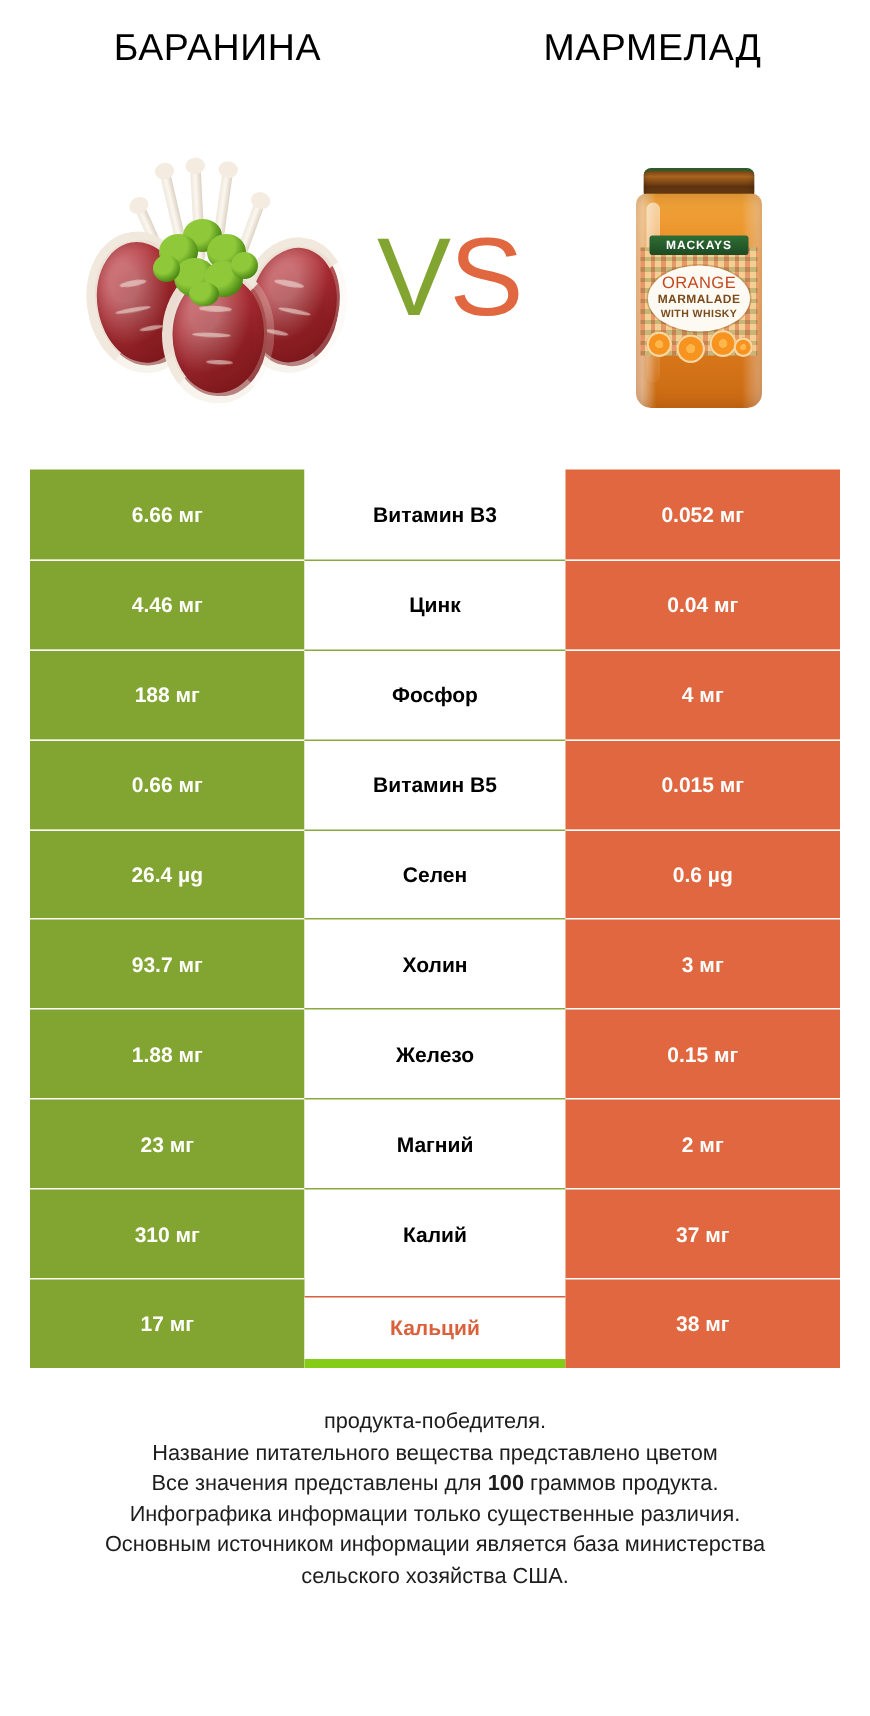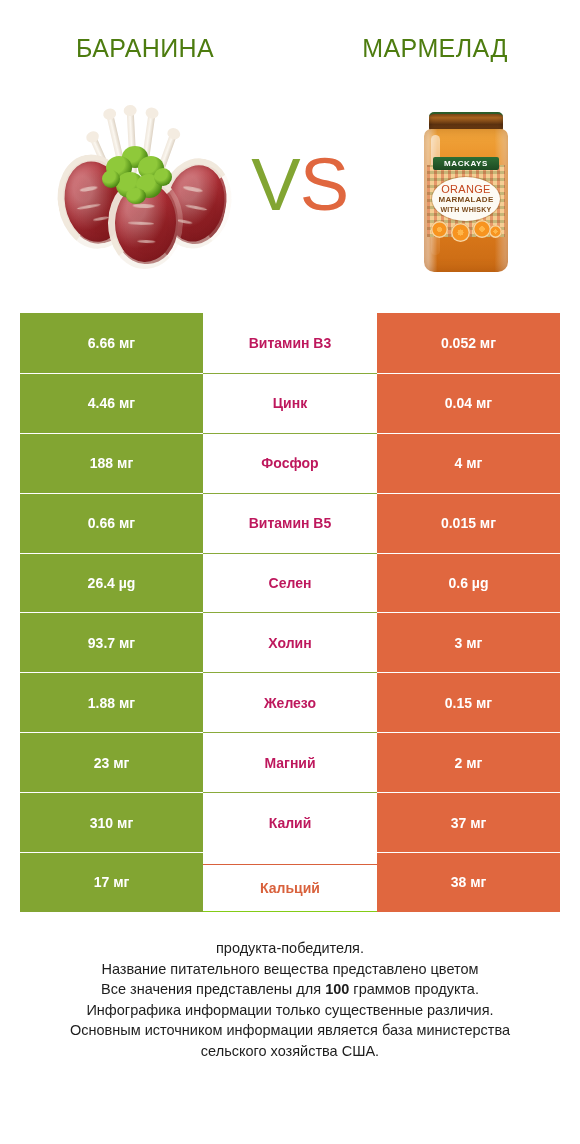--- a/index.html
+++ b/index.html
@@ -21,25 +21,25 @@
   }
 
   
   .header {
     position: relative;
     height: 290px;
   }
 
   .title {
     position: absolute;
-    top: 34px;
+    top: 18px;
     font-size: 25px;
     font-weight: 400;
     letter-spacing: 0.4px;
-    color: #4d7c0f;
+    color: #000000;
     white-space: nowrap;
     font-family: "Liberation Sans", "DejaVu Sans", sans-serif;
   }
   .title-left  { left: 0; width: 290px; text-align: center; }
   .title-right { left: 290px; width: 290px; text-align: center; }
 
   
   .vs {
     position: absolute;
     left: 232px;
@@ -243,23 +243,23 @@
     width: 183px;
     background: #e0673f;
     color: #ffffff;
     border-top: 1.5px solid #ffffff;
   }
   .row:first-child .cell-left,
   .row:first-child .cell-right { border-top: none; }
   .row:first-child .cell-mid   { border-top: none; }
 
   .cell-mid.win-right { border-top-color: #d9613c; }
-  .row.last .cell-mid { border-bottom: 1px solid #84cc16; margin-top: 12px; }
-
-  .nutrient { color: #be185d; }
+  .row.last .cell-mid { border-bottom: 6px solid #84cc16; margin-top: 12px; }
+
+  .nutrient { color: #000000; }
   .nutrient.red { color: #d9613c; }
 
   
   .footer {
     position: absolute;
     left: 30px;
     top: 938px;
     width: 520px;
     text-align: center;
     font-size: 14.5px;

